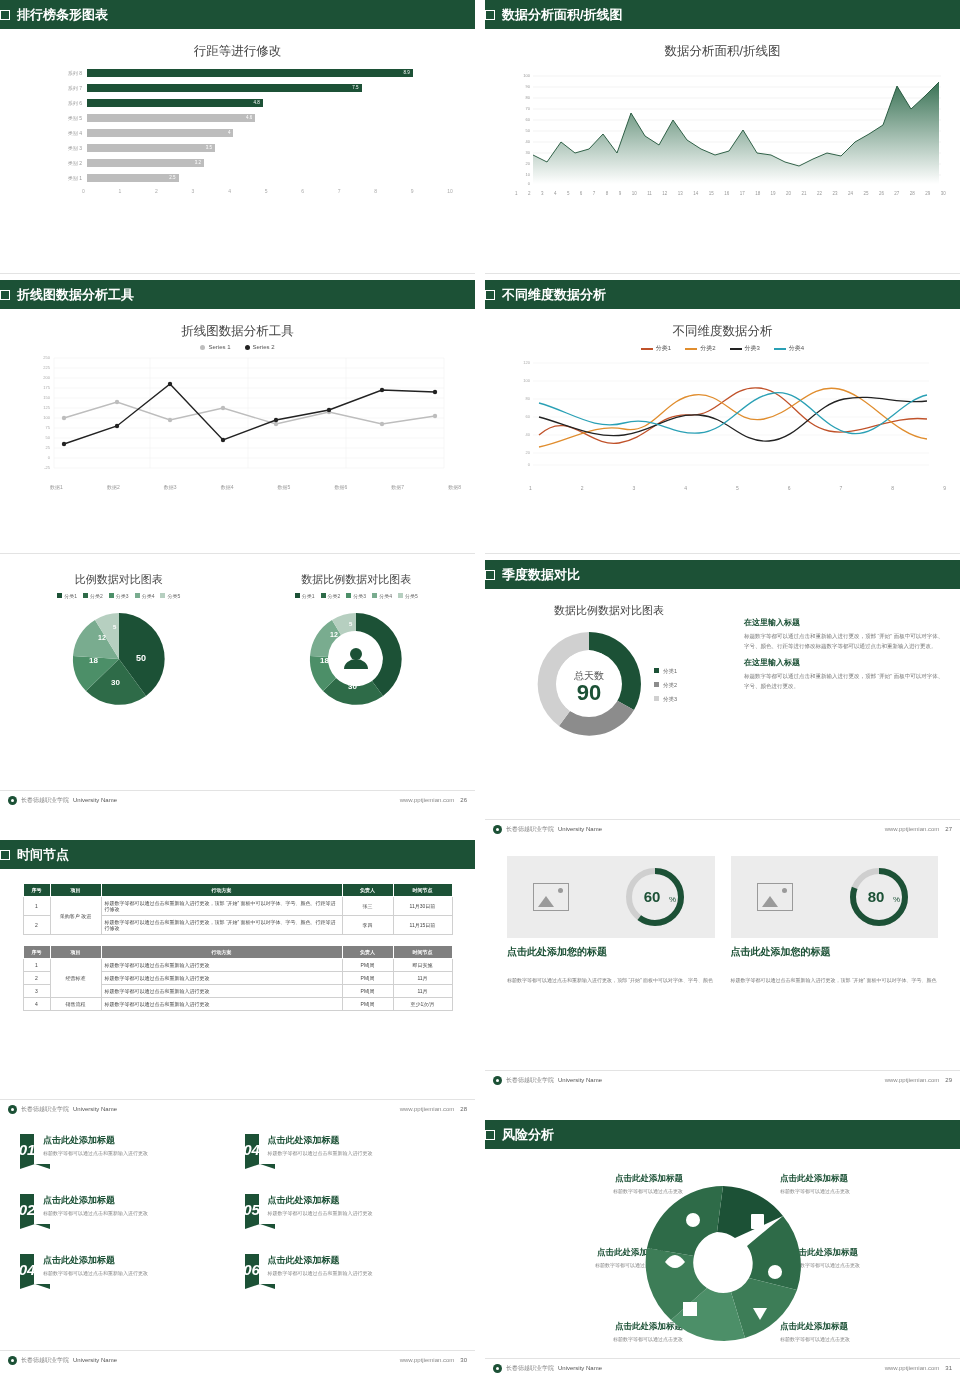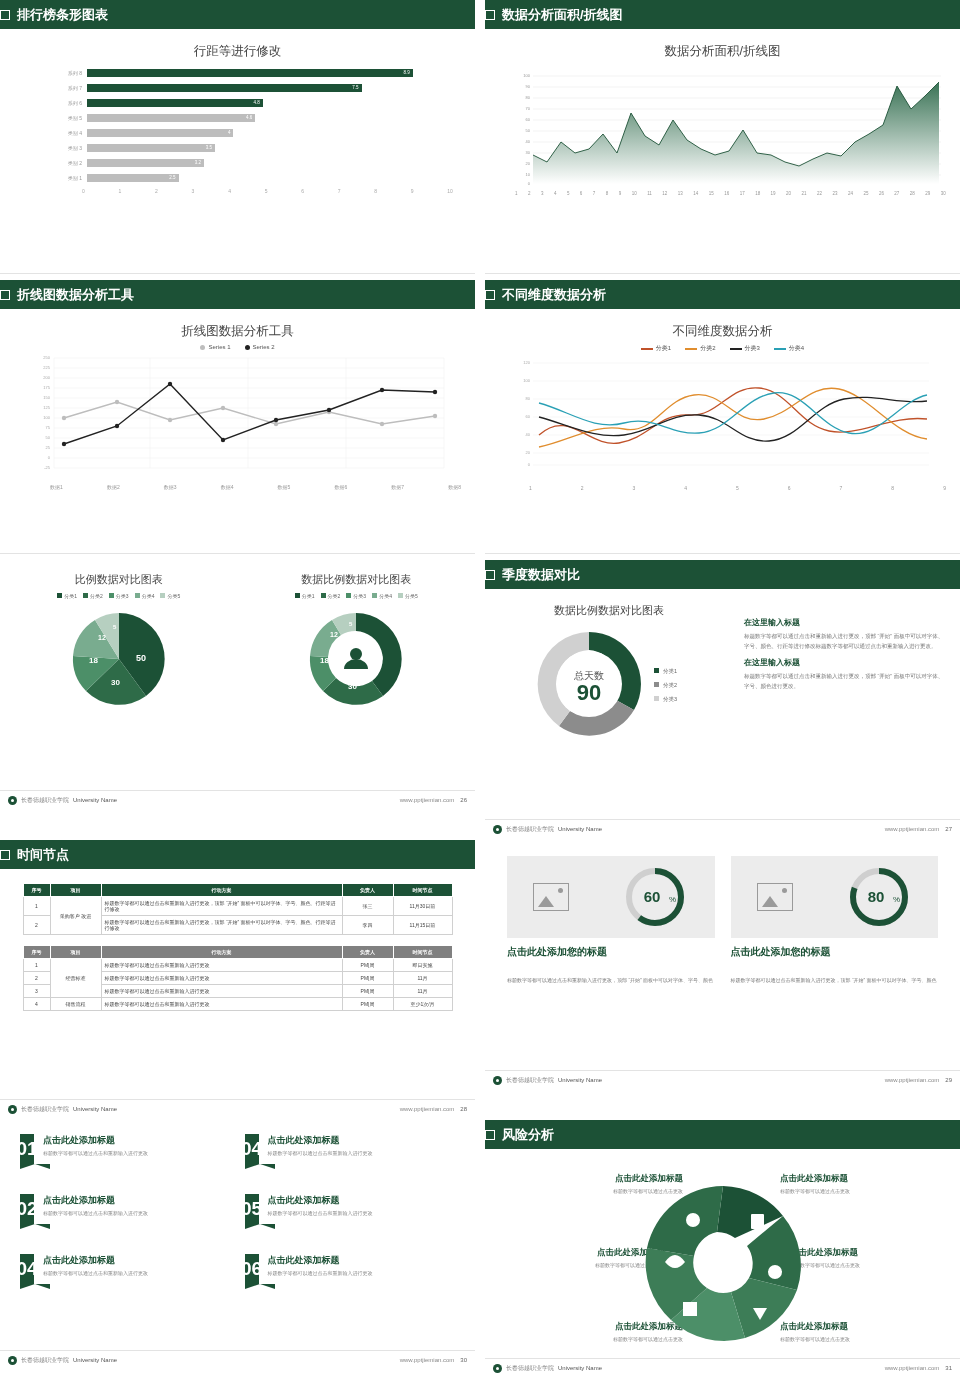--- a/index.html
+++ b/index.html
@@ -52,21 +52,21 @@
   .card{flex:1;}
   .cardtop{background:#ececec;height:82px;display:flex;align-items:center;justify-content:space-around;}
   .imgicon{width:34px;height:26px;border:1.5px solid #9a9a9a;position:relative;}
   .imgicon:before{content:"";position:absolute;left:4px;bottom:3px;width:0;height:0;border-left:8px solid transparent;border-right:8px solid transparent;border-bottom:11px solid #9a9a9a;}
   .imgicon:after{content:"";position:absolute;right:5px;top:4px;width:5px;height:5px;border-radius:50%;background:#9a9a9a;}
   .cardh{font-size:10px;font-weight:bold;color:#1c5136;margin:7px 0 17px;}
   .cardp{font-size:5px;color:#777;line-height:1.6;}
   
   .cat{display:grid;grid-template-columns:1fr 1fr;gap:4px 14px;padding:14px 20px 0;}
   .citem{display:flex;align-items:flex-start;gap:9px;height:56px;}
-  .cnum{width:14px;height:30px;background:#1c5136;color:#fff;font-size:19px;font-weight:bold;display:flex;align-items:center;justify-content:center;position:relative;flex:none;}
+  .cnum{width:14px;height:30px;background:#1c5136;color:#fff;font-size:15px;font-weight:bold;display:flex;align-items:center;justify-content:center;position:relative;flex:none;font-style:italic;}
   .cnum:after{content:"";position:absolute;bottom:-5px;left:0;border-left:15px solid #1c5136;border-right:15px solid #1c5136;border-bottom:5px solid transparent;}
   .ct{font-size:9px;font-weight:bold;color:#1c5136;margin-bottom:3px;}
   .cd{font-size:5px;color:#888;line-height:1.5;}
   
   .risk{position:relative;height:228px;}
   .rtxt{position:absolute;width:150px;}
   .rtxt .h{font-size:8.5px;font-weight:bold;color:#1c5136;margin-bottom:3px;}
   .rtxt .p{font-size:5px;color:#888;line-height:1.5;}
   .rtxt.right{text-align:left;}
   

